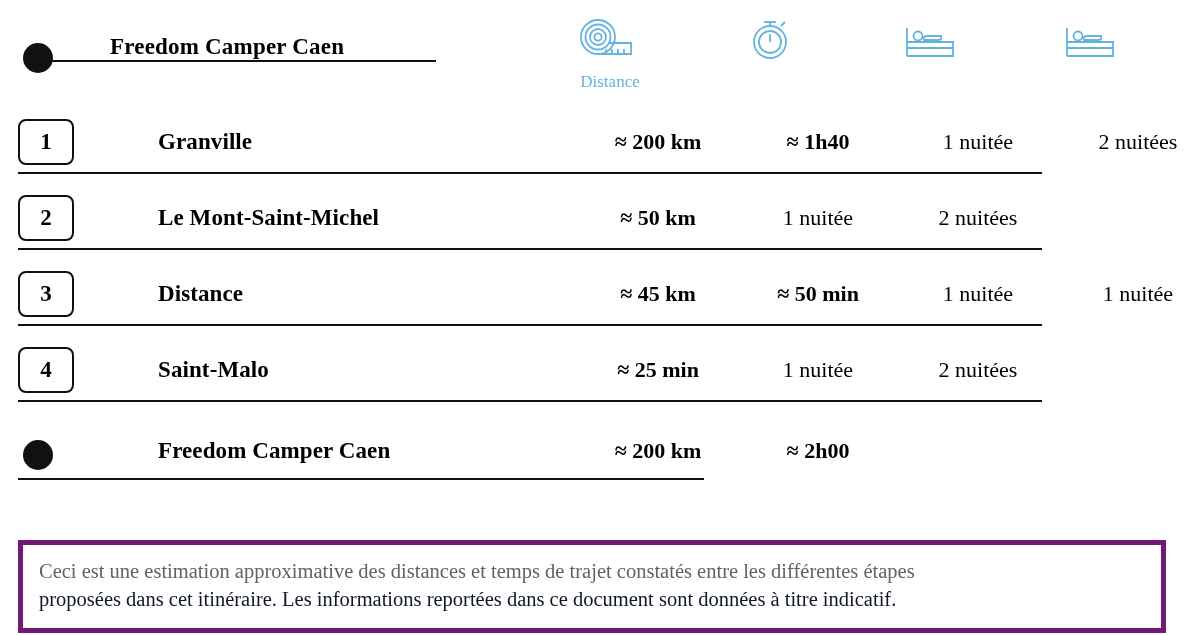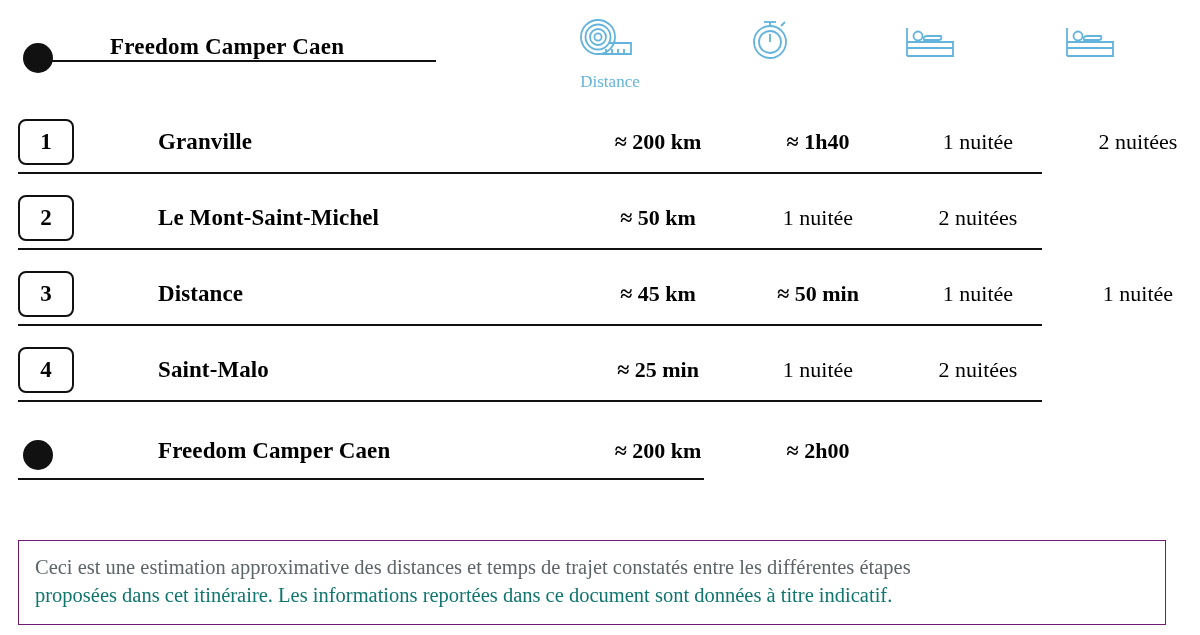--- a/index.html
+++ b/index.html
@@ -163,28 +163,28 @@
     background: #111111;
   }
 
   
   .note {
     position: absolute;
     left: 18px;
     top: 540px;
     width: 1148px;
     box-sizing: border-box;
-    border: 1px solid #701a75;
+    border: 5px solid #701a75;
     padding: 12px 16px 14px 16px;
     font-size: 20.5px;
     line-height: 1.38;
     color: #5d6468;
     text-align: justify;
   }
-  .note .l2 { color: #0f766e; }
+  .note .l2 { color: #0f172a; }
 
   svg { display: block; }
 </style>
 </head>
 <body>
 
 <div class="sheet">
 
   <div class="header-row">
 

